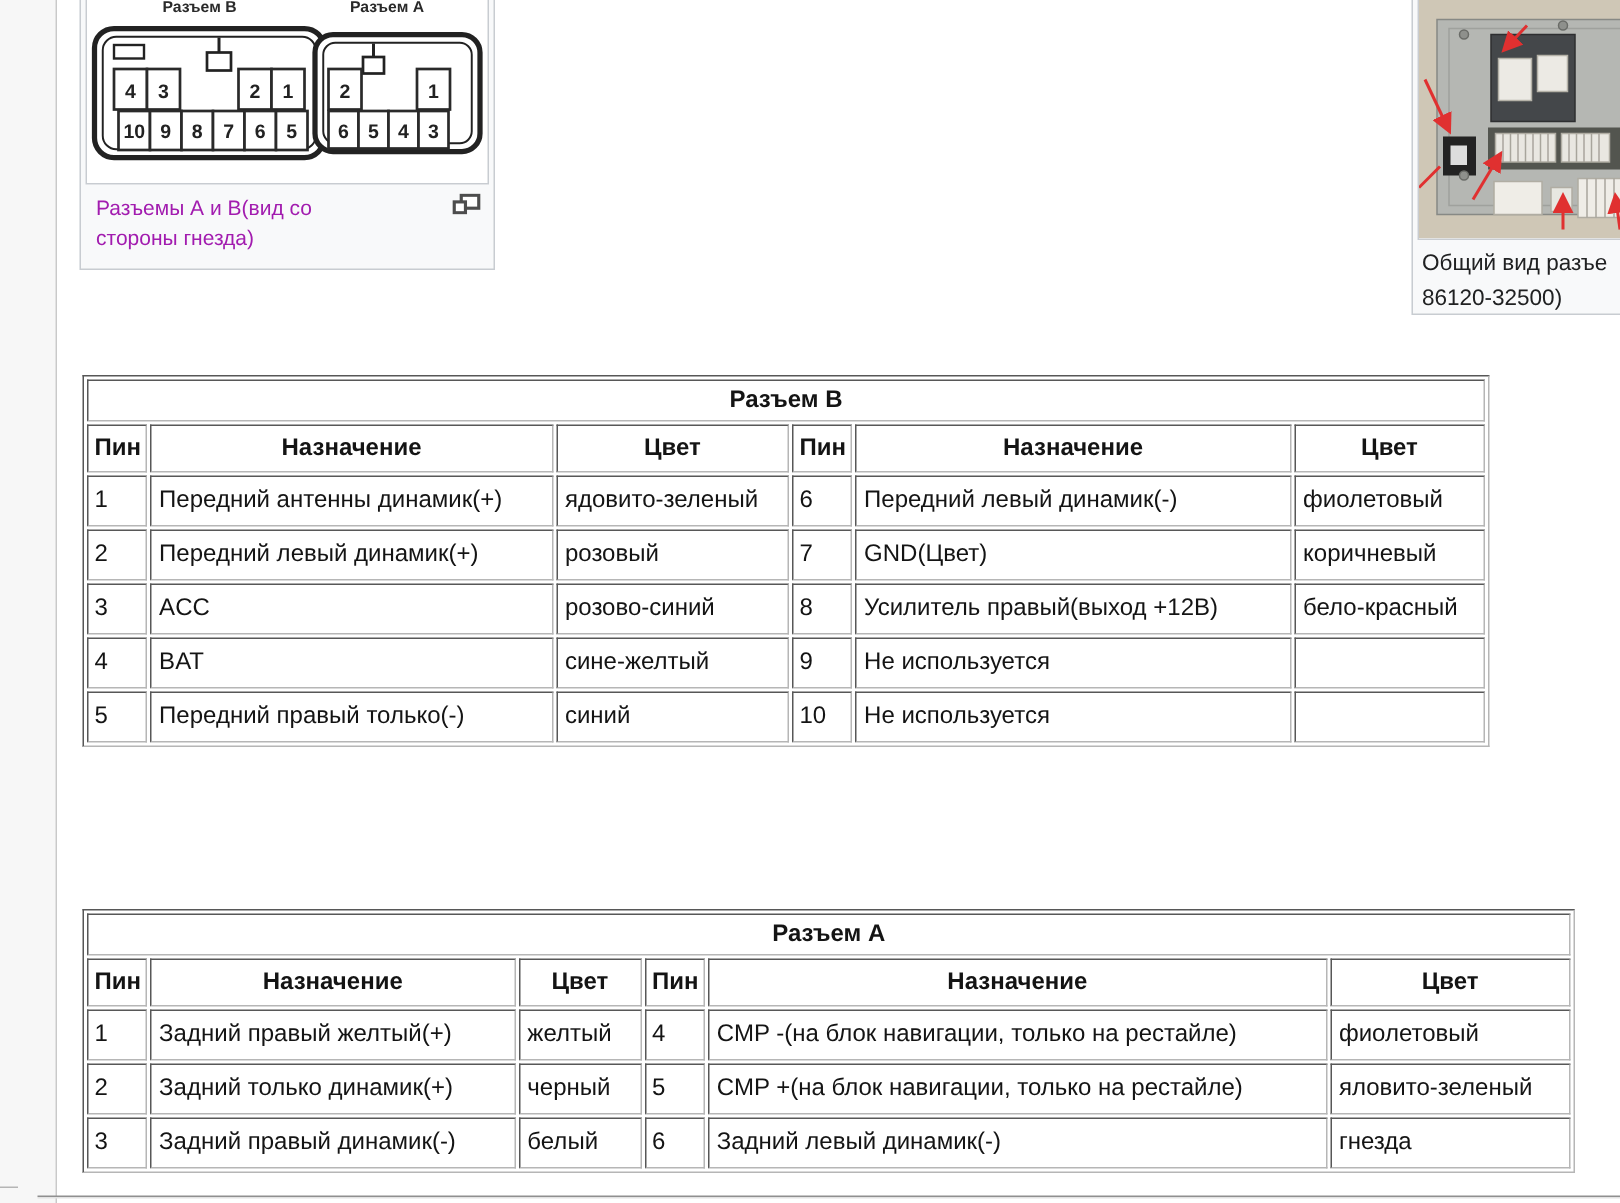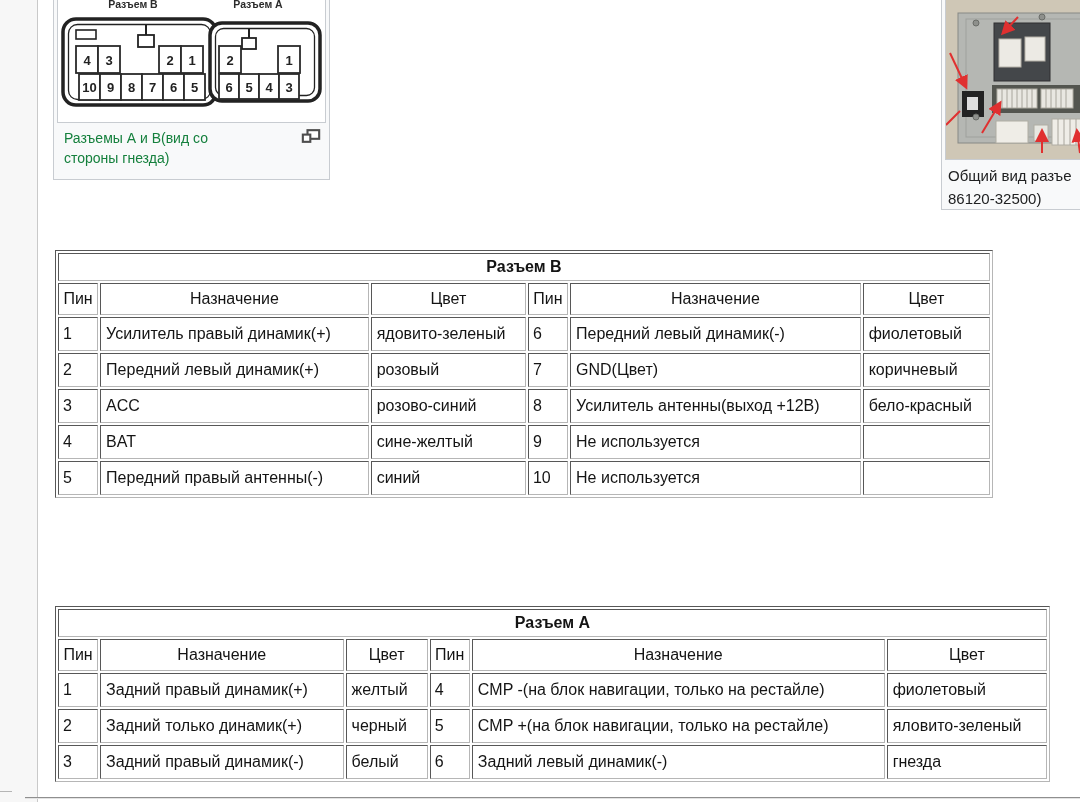--- a/index.html
+++ b/index.html
@@ -14,41 +14,41 @@
   .thumb {
     position:absolute; margin:0; box-sizing:border-box;
     background:#f8f9fa; border:1px solid #c8ccd1; padding:3px;
   }
   .thumb-img { background:#ffffff; border:1px solid #c8ccd1; box-sizing:border-box; overflow:hidden; }
   #fig-connectors { left:53px; top:-12px; width:277px; height:192px; }
   #fig-connectors .thumb-img { width:269px; height:131px; }
   #fig-connectors figcaption { position:relative; }
   #fig-connectors .cap-text {
     display:block; width:190px; padding:5px 0 0 7px;
-    font-size:14px; line-height:20px; color:#15803d;
+    font-size:14px; line-height:20px; color:#a21caf;
   }
   .magnify { position:absolute; right:5px; top:6px; width:20px; height:14px; cursor:pointer; }
 
   #fig-photo { left:941px; top:-12px; width:200px; height:222px; }
   #fig-photo .thumb-img { width:192px; height:168px; }
   #fig-photo figcaption { padding:4px 0 0 3px; font-size:15px; line-height:23px; color:#202122; white-space:nowrap; overflow:hidden; }
 
   
   .pinout {
     position:absolute; table-layout:fixed; border-collapse:separate; border-spacing:2px;
     background:#ffffff; font-size:16px; line-height:18px; color:#141414;
     border:1px solid; border-color:#575757 #b6b6b6 #b6b6b6 #575757;
   }
   #table-b { left:55px; top:250px; width:938px; }
   #table-a { left:55px; top:606px; width:995px; }
   .pinout td, .pinout th {
     border:1px solid; border-color:#575757 #b6b6b6 #b6b6b6 #575757;
     overflow:hidden; white-space:nowrap; box-sizing:border-box;
   }
-  .pinout th { font-weight:normal; text-align:center; padding:6px 4px; }
+  .pinout th { font-weight:bold; text-align:center; padding:6px 4px; }
   .pinout td { text-align:left; padding:7px 4px; }
   .pinout td.t-title { text-align:center; font-weight:bold; padding:4px; }
   .pinout td.c0, .pinout td.c3 { padding-left:4px; }
   .pinout td.c1, .pinout td.c4, .pinout td.c2, .pinout td.c5 { padding-left:5px; }
 
   .bottom-rule  { position:absolute; left:25px; top:797px; width:1055px; height:1px; background:#8f8f8f; }
   .bottom-rule2 { position:absolute; left:25px; top:798px; width:1055px; height:1px; background:#e3e3e3; }
   .left-dash    { position:absolute; left:0; top:791px; width:12px; height:1px; background:#b5b5b5; }
 
   svg text.pin-num { font-family:"Liberation Sans",sans-serif; font-size:13px; font-weight:bold; fill:#222; text-anchor:middle; }
@@ -192,53 +192,53 @@
         <tr>
           <th>Пин</th>
           <th>Назначение</th>
           <th>Цвет</th>
           <th>Пин</th>
           <th>Назначение</th>
           <th>Цвет</th>
         </tr>
         <tr>
           <td class="c0">1</td>
-          <td class="c1">Усилитель правый динамик(+)</td>
+          <td class="c1">Передний антенны динамик(+)</td>
           <td class="c2">ядовито-зеленый</td>
           <td class="c3">6</td>
           <td class="c4">Передний левый динамик(-)</td>
           <td class="c5">фиолетовый</td>
         </tr>
         <tr>
           <td class="c0">2</td>
           <td class="c1">Передний левый динамик(+)</td>
           <td class="c2">розовый</td>
           <td class="c3">7</td>
           <td class="c4">GND(Цвет)</td>
           <td class="c5">коричневый</td>
         </tr>
         <tr>
           <td class="c0">3</td>
           <td class="c1">ACC</td>
           <td class="c2">розово-синий</td>
           <td class="c3">8</td>
-          <td class="c4">Усилитель антенны(выход +12В)</td>
+          <td class="c4">Усилитель правый(выход +12В)</td>
           <td class="c5">бело-красный</td>
         </tr>
         <tr>
           <td class="c0">4</td>
           <td class="c1">BAT</td>
           <td class="c2">сине-желтый</td>
           <td class="c3">9</td>
           <td class="c4">Не используется</td>
           <td class="c5"></td>
         </tr>
         <tr>
           <td class="c0">5</td>
-          <td class="c1">Передний правый антенны(-)</td>
+          <td class="c1">Передний правый только(-)</td>
           <td class="c2">синий</td>
           <td class="c3">10</td>
           <td class="c4">Не используется</td>
           <td class="c5"></td>
         </tr>
       </tbody>
     </table>
 
   <table class="pinout" id="table-a">
     <colgroup>
@@ -256,21 +256,21 @@
         <tr>
           <th>Пин</th>
           <th>Назначение</th>
           <th>Цвет</th>
           <th>Пин</th>
           <th>Назначение</th>
           <th>Цвет</th>
         </tr>
         <tr>
           <td class="c0">1</td>
-          <td class="c1">Задний правый динамик(+)</td>
+          <td class="c1">Задний правый желтый(+)</td>
           <td class="c2">желтый</td>
           <td class="c3">4</td>
           <td class="c4">CMP -(на блок навигации, только на рестайле)</td>
           <td class="c5">фиолетовый</td>
         </tr>
         <tr>
           <td class="c0">2</td>
           <td class="c1">Задний только динамик(+)</td>
           <td class="c2">черный</td>
           <td class="c3">5</td>

